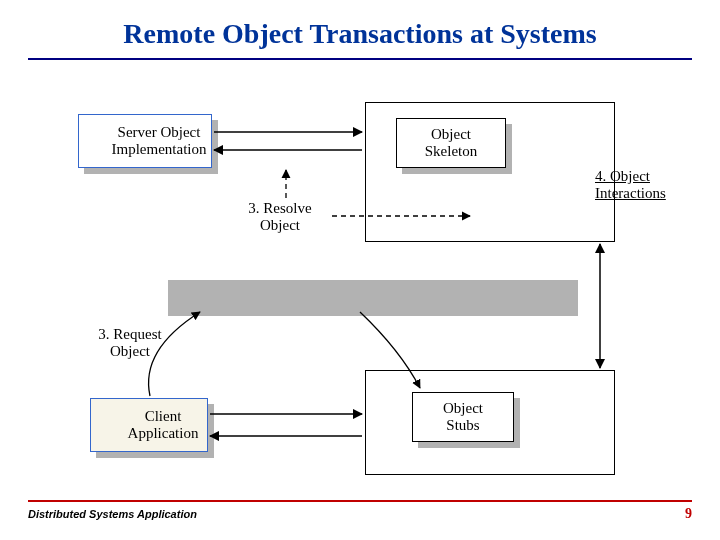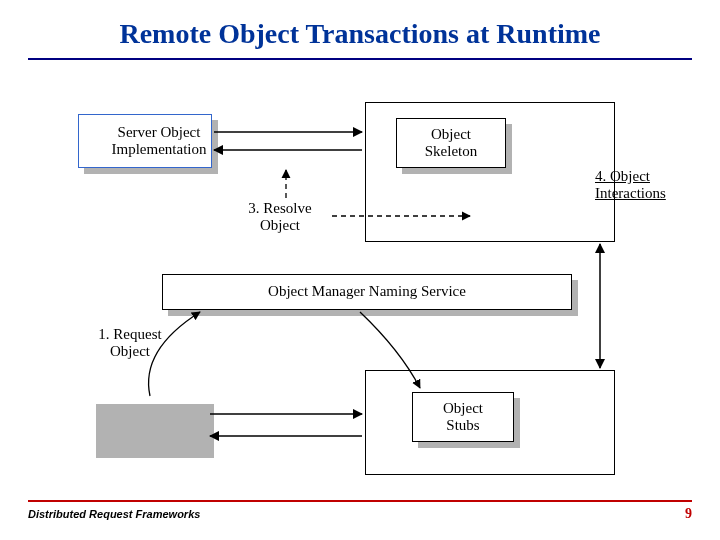--- a/index.html
+++ b/index.html
@@ -23,57 +23,58 @@
   .footer-left { position: absolute; left: 28px; top: 508px; font-size: 11px; font-weight: bold; font-style: italic; font-family: Arial, sans-serif; color: #000; }
   .footer-right { position: absolute; right: 28px; top: 506px; font-size: 14px; font-weight: bold; color: #c00000; font-family: "Times New Roman", serif; }
 
   svg.overlay { position: absolute; top: 0; left: 0; width: 720px; height: 540px; pointer-events: none; }
 </style>
 </head>
 <body>
 
 <div class="slide">
 
-  <div class="title">Remote Object Transactions at Runtime</div>
+  <div class="title">Remote Object Transactions at Systems</div>
   <div class="title-underline"></div>
 
   <div class="container-box" style="left:365px; top:102px; width:250px; height:140px;"></div>
 
   <div class="container-box" style="left:365px; top:370px; width:250px; height:105px;"></div>
 
   <div class="shadow" style="left:84px; top:120px; width:134px; height:54px;"></div>
   <div class="box blue" style="left:78px; top:114px; width:134px; height:54px;">
     <span style="white-space:pre-line;">Server Object
 Implementation</span>
   </div>
 
   <div class="shadow" style="left:402px; top:124px; width:110px; height:50px;"></div>
   <div class="box" style="left:396px; top:118px; width:110px; height:50px;">
     <span style="white-space:pre-line;">Object
 Skeleton</span>
   </div>
 
   <div class="shadow" style="left:168px; top:280px; width:410px; height:36px;"></div>
-  <div class="box" style="left:162px; top:274px; width:410px; height:36px;">
-    <span>Object Manager Naming Service</span>
-  </div>
 
   <div class="shadow" style="left:96px; top:404px; width:118px; height:54px;"></div>
+  <div class="box blue light" style="left:90px; top:398px; width:118px; height:54px;">
+    <span style="white-space:pre-line;">Client
+Application</span>
+  </div>
 
   <div class="shadow" style="left:418px; top:398px; width:102px; height:50px;"></div>
   <div class="box" style="left:412px; top:392px; width:102px; height:50px;">
     <span style="white-space:pre-line;">Object
 Stubs</span>
   </div>
 
   <div class="label" style="left:230px; top:200px; width:100px; white-space:pre-line;">3. Resolve
 Object</div>
   <div class="label" style="left:595px; top:168px; width:110px; white-space:pre-line; text-align:left;text-decoration:underline;">4. Object
 Interactions</div>
-  <div class="label" style="left:80px; top:326px; width:100px; white-space:pre-line;">1. Request
+  <div class="label" style="left:80px; top:326px; width:100px; white-space:pre-line;">3. Request
 Object</div>
 
   <svg class="overlay" viewBox="0 0 720 540">
     <defs>
       <marker id="arrow" viewBox="0 0 10 10" refX="9" refY="5" markerWidth="7" markerHeight="7" orient="auto-start-reverse">
         <path d="M 0 0 L 10 5 L 0 10 z" fill="#000"></path>
       </marker>
     </defs>
 
     <line x1="214" y1="132" x2="362" y2="132" stroke="#000" stroke-width="1.5" marker-end="url(#arrow)"></line>
@@ -86,16 +87,16 @@
 
     <path d="M 200 312 Q 140 350 150 396" stroke="#000" stroke-width="1.3" fill="none" marker-start="url(#arrow)"></path>
 
     <path d="M 360 312 Q 400 350 420 388" stroke="#000" stroke-width="1.3" fill="none" marker-end="url(#arrow)"></path>
 
     <line x1="210" y1="414" x2="362" y2="414" stroke="#000" stroke-width="1.5" marker-end="url(#arrow)"></line>
     <line x1="362" y1="436" x2="210" y2="436" stroke="#000" stroke-width="1.5" marker-end="url(#arrow)"></line>
   </svg>
 
   <div class="footer-rule"></div>
-  <div class="footer-left">Distributed Request Frameworks</div>
+  <div class="footer-left">Distributed Systems Application</div>
   <div class="footer-right">9</div>
 
 </div>
 
 </body></html>

